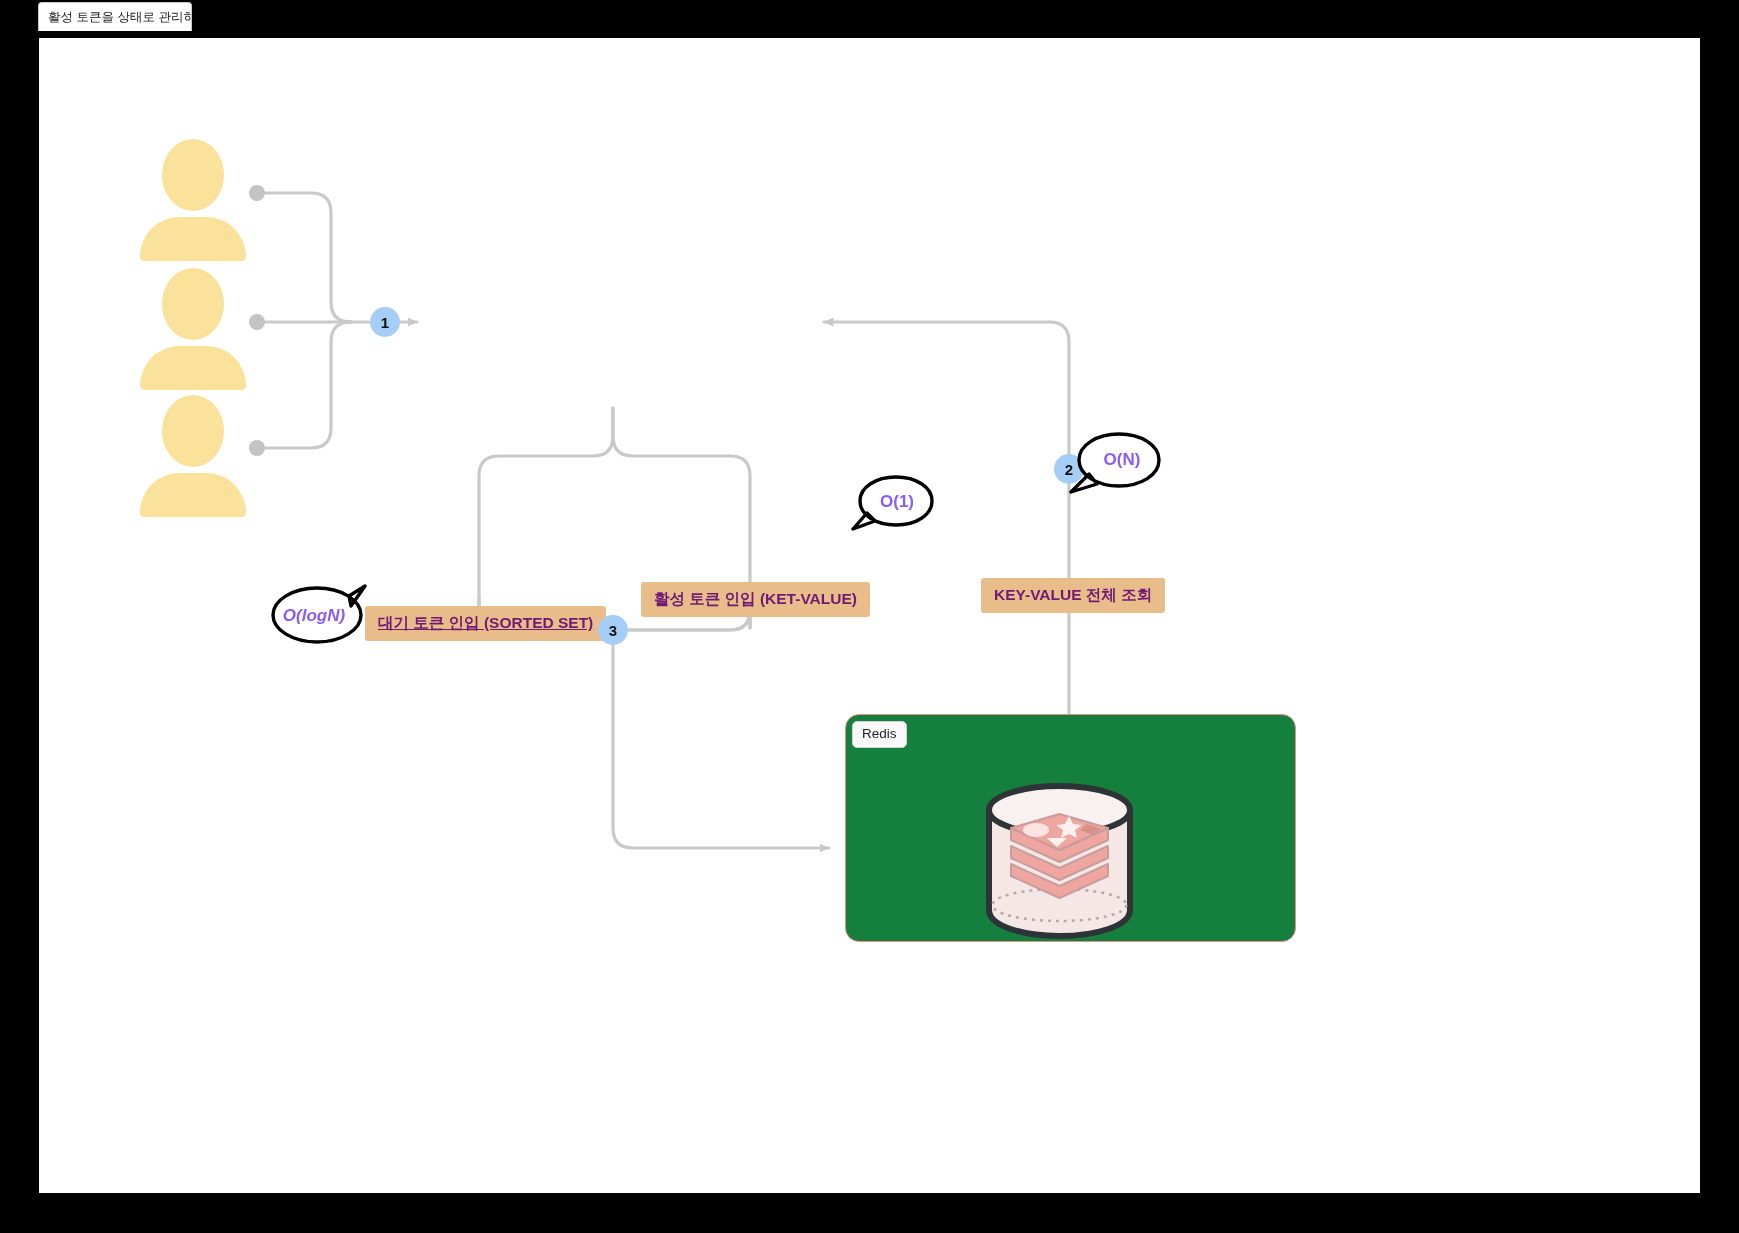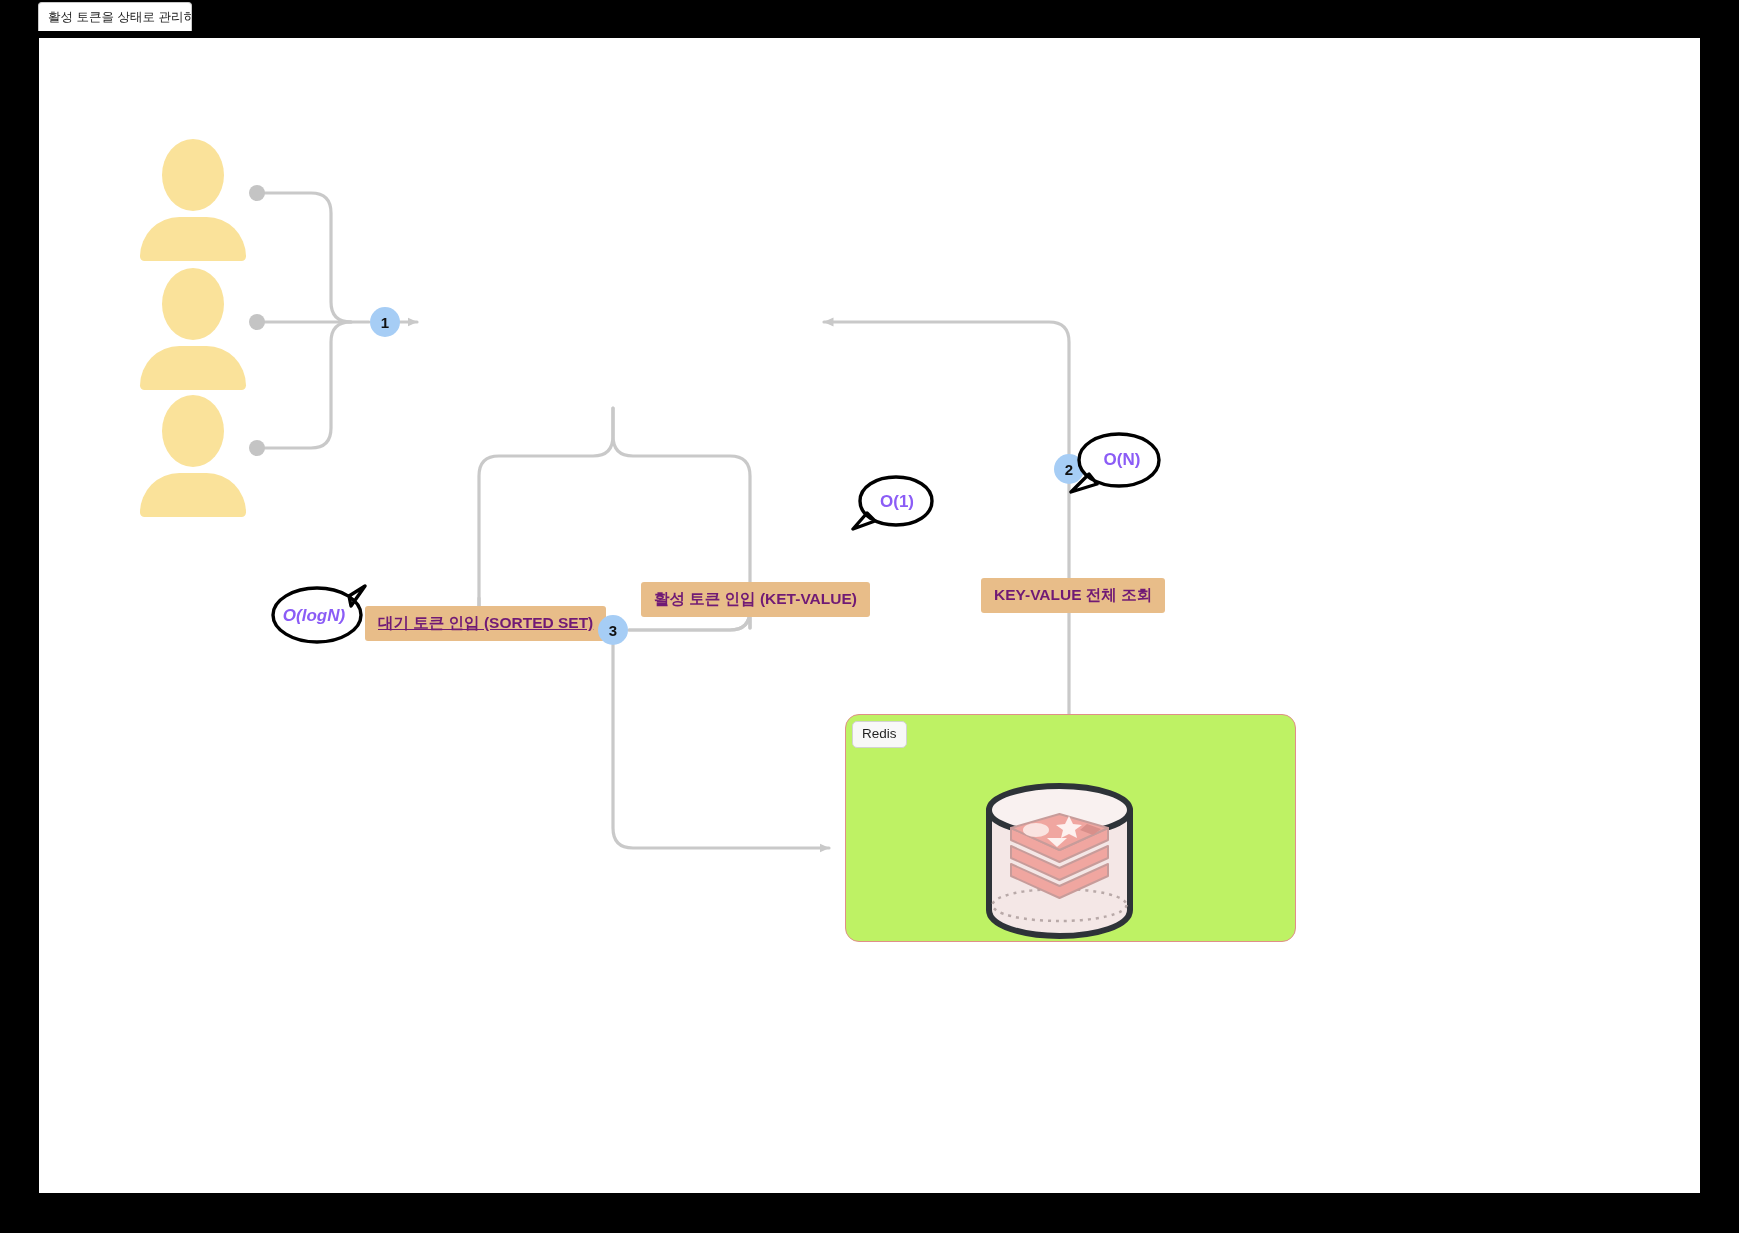--- a/index.html
+++ b/index.html
@@ -63,21 +63,21 @@
     position: absolute;
     border-radius: 14px;
   }
   .group.queue {
     left: 381px; top: 192px; width: 387px; height: 178px;
     background: #f2f2f2;
     border: 1px solid #d2d2d2;
   }
   .group.redis {
     left: 806px; top: 676px; width: 451px; height: 228px;
-    background: #bef264;
+    background: #15803d;
     border: 1px solid #e08f89;
     padding-left: 28px;
   }
   .group-label {
     position: absolute; left: 6px; top: 6px;
     padding: 5px 9px 6px 9px;
     background: #f8f8f8;
     border: 1px solid #d2d2d2;
     border-radius: 5px;
     font-size: 13.5px; color: #1f1f1f;

